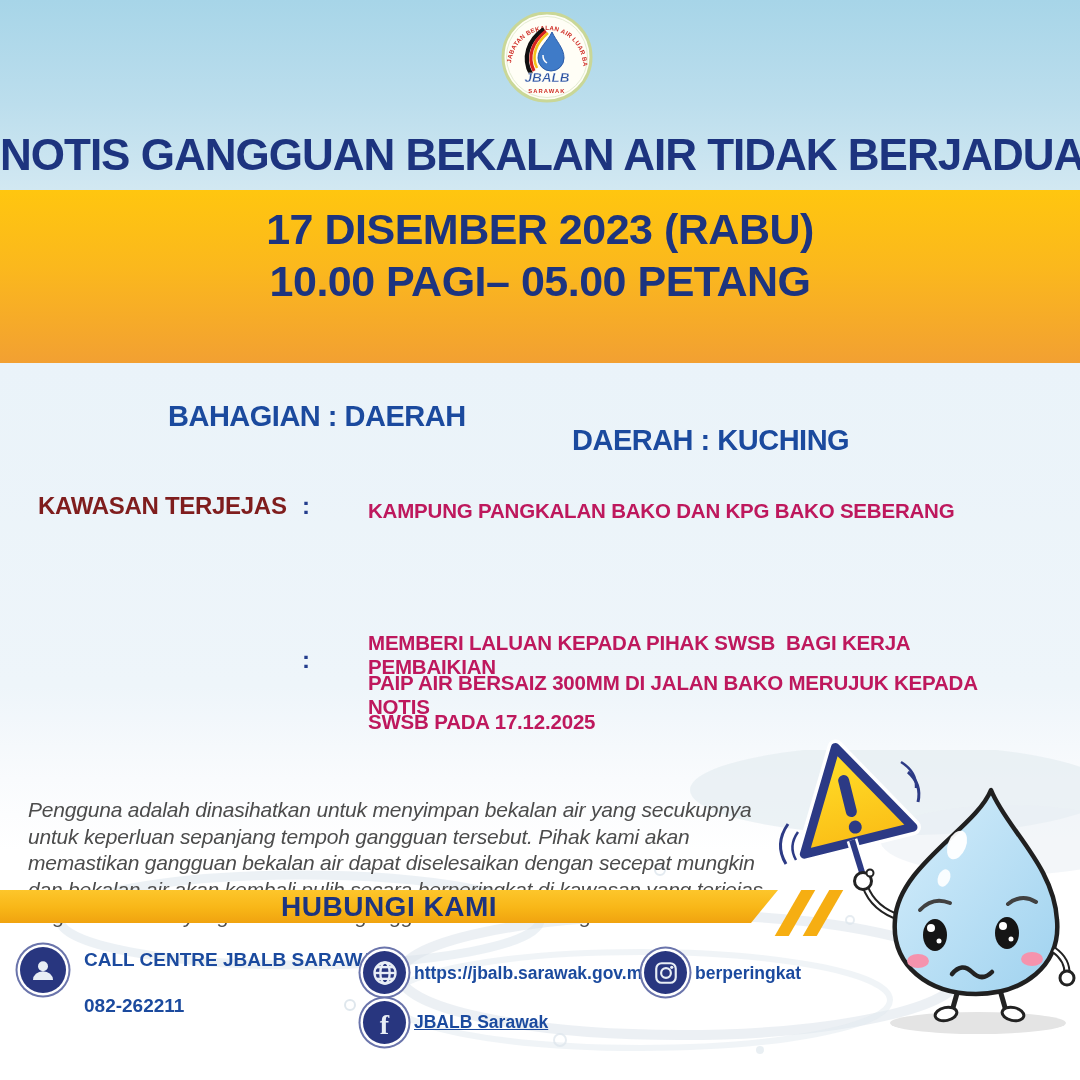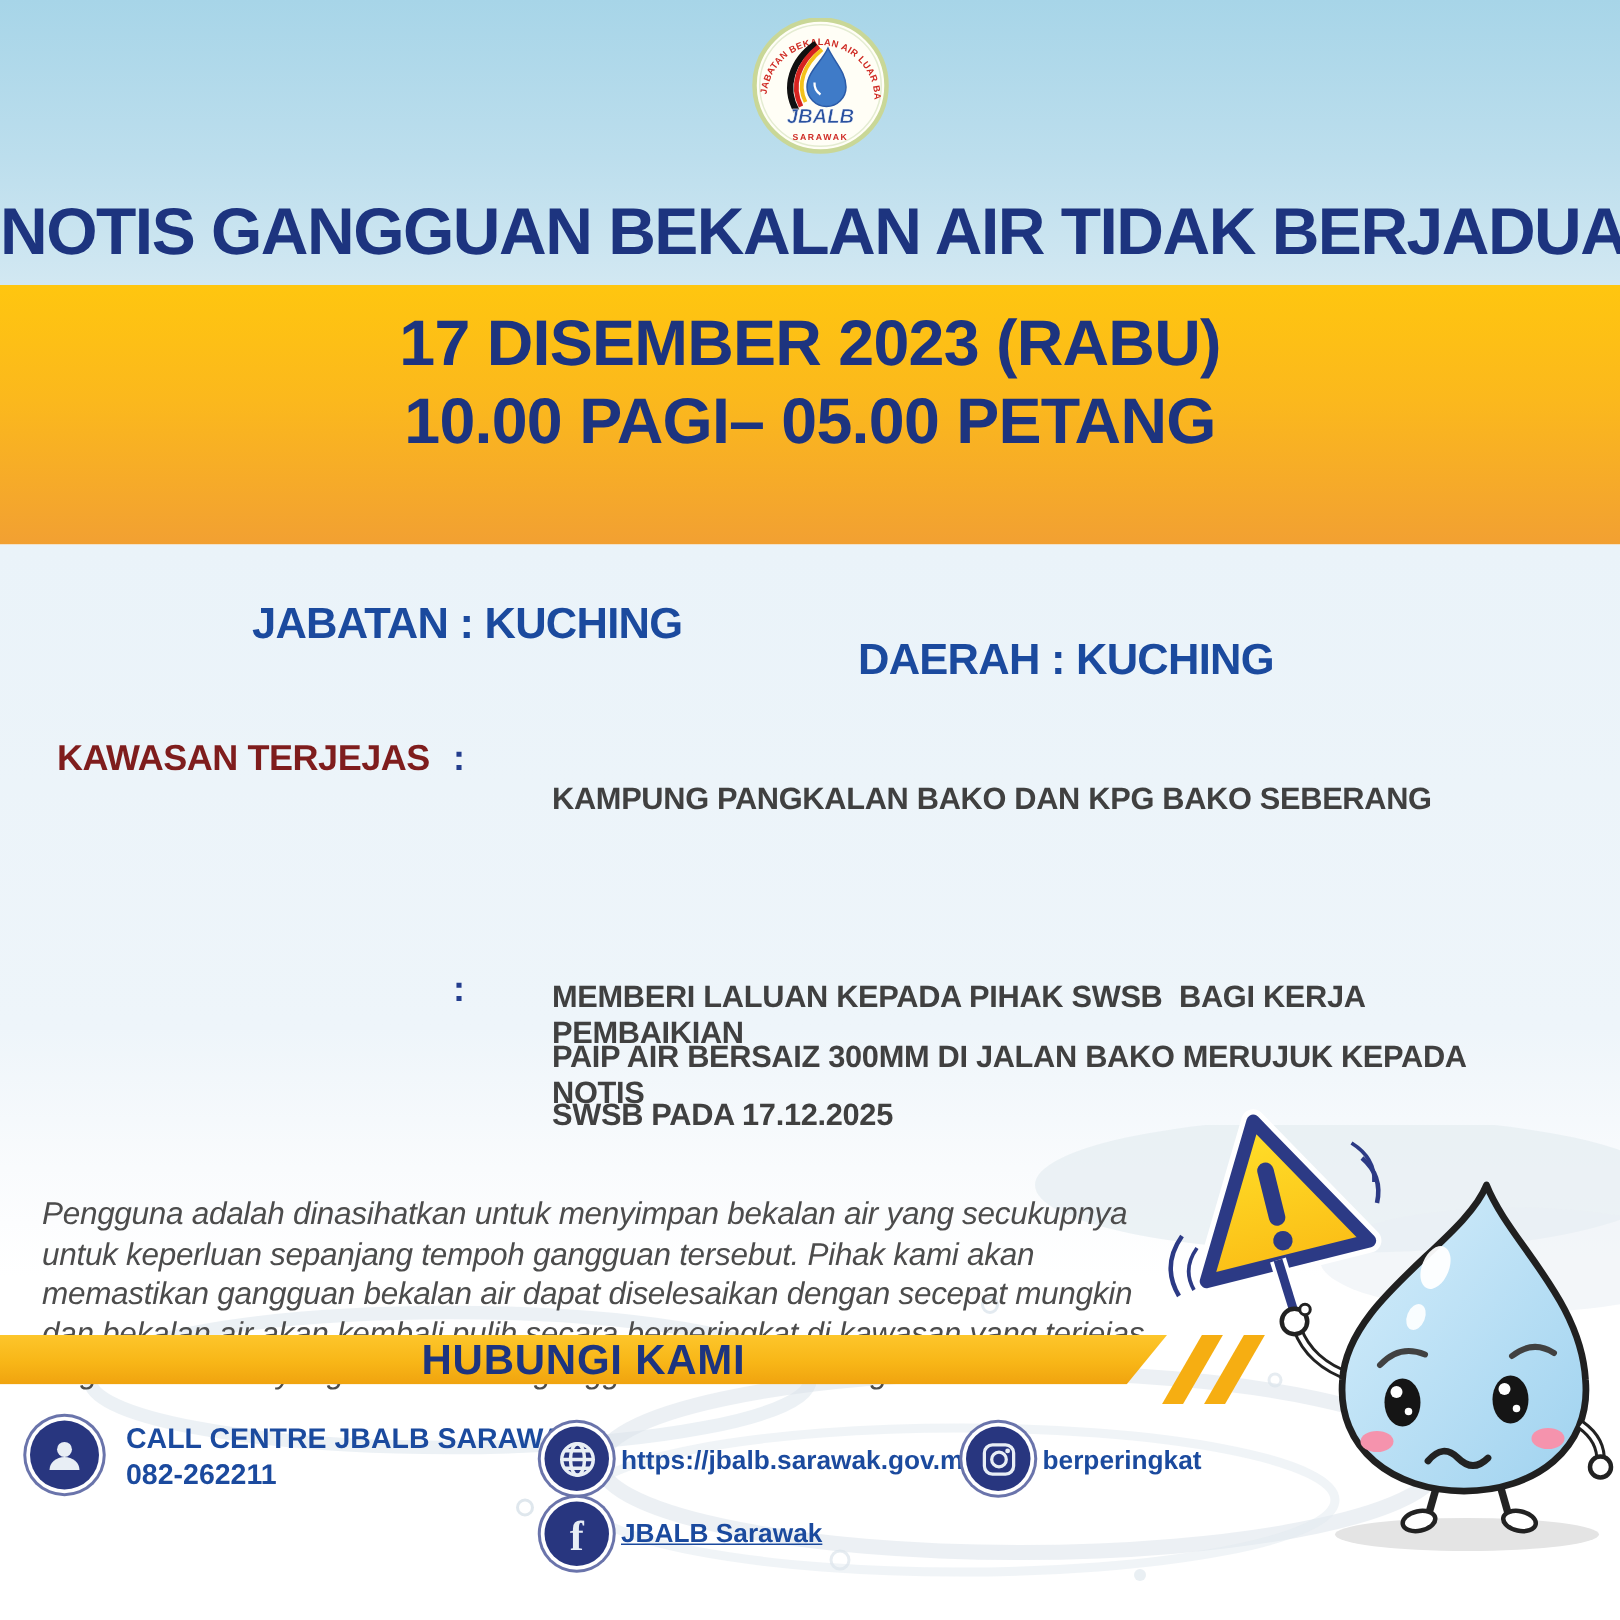--- a/index.html
+++ b/index.html
@@ -19,21 +19,21 @@
        display:flex;flex-direction:column;align-items:center;padding-top:13px;box-sizing:border-box;}
   .sched-line{font-size:43px;font-weight:bold;color:#1d347f;line-height:52px;letter-spacing:-0.5px;}
 
   
   .content{left:0;top:363px;width:1080px;height:717px;
        background:linear-gradient(180deg,#eaf3f9 0%,#eef5fa 45%,#f9fbfd 58%,#ffffff 68%);}
 
   .region-text{font-size:29px;font-weight:bold;color:#1b4a9e;letter-spacing:-0.5px;}
   .lbl{font-size:24px;font-weight:bold;color:#7f1d1d;letter-spacing:-0.3px;}
   .colon{font-size:24px;font-weight:bold;color:#233d8d;}
-  .val{font-size:20.5px;font-weight:bold;color:#404040;letter-spacing:-0.2px;white-space:pre-wrap;margin-top:22px;}
+  .val{font-size:20.5px;font-weight:bold;color:#be185d;letter-spacing:-0.2px;white-space:pre-wrap;}
 
   .advisory{left:28px;top:797px;width:765px;font-style:italic;font-size:21px;line-height:26.5px;
        color:#4c4c4c;z-index:2;letter-spacing:-0.2px;}
 
   
   .banner{left:0;top:890px;width:778px;height:33px;z-index:2;
        background:linear-gradient(180deg,#fdc62b 0%,#f8b617 55%,#f0a30f 100%);
        clip-path:polygon(0 0,100% 0,calc(100% - 27px) 100%,0 100%);
        display:flex;align-items:center;justify-content:center;text-align:center;}
   .banner-text{font-size:28px;font-weight:bold;color:#1d347f;letter-spacing:0.5px;}
@@ -91,21 +91,21 @@
     <ellipse cx="640" cy="250" rx="250" ry="48" fill="none" stroke="#e2eaef" stroke-width="6" opacity="0.5"></ellipse>
     <circle cx="225" cy="165" r="7" fill="none" stroke="#d7e1e9" stroke-width="2.5" opacity="0.8"></circle>
     <circle cx="350" cy="255" r="5" fill="none" stroke="#d7e1e9" stroke-width="2" opacity="0.8"></circle>
     <circle cx="560" cy="290" r="6" fill="none" stroke="#dbe4eb" stroke-width="2" opacity="0.7"></circle>
     <circle cx="760" cy="300" r="4" fill="#e4ebf0" opacity="0.8"></circle>
     <circle cx="915" cy="210" r="5" fill="#e6edf2" opacity="0.8"></circle>
     <circle cx="850" cy="170" r="4" fill="none" stroke="#dbe4eb" stroke-width="2" opacity="0.7"></circle>
     <circle cx="660" cy="120" r="5" fill="none" stroke="#d7e1e9" stroke-width="2" opacity="0.7"></circle>
   </svg>
 
-  <div class="abs region-text" style="left:168px;top:400px;">JABATAN : KUCHING</div>
+  <div class="abs region-text" style="left:168px;top:400px;">BAHAGIAN : DAERAH</div>
   <div class="abs region-text" style="left:572px;top:400px;margin-top:24px;">DAERAH : KUCHING</div>
 
   <div class="abs lbl" style="left:38px;top:492px;">KAWASAN TERJEJAS</div>
   <div class="abs colon" style="left:302px;top:492px;">:</div>
   <div class="abs val" style="left:368px;top:499px;width:660px;">KAMPUNG PANGKALAN BAKO DAN KPG BAKO SEBERANG</div>
 
   <div class="abs colon" style="left:302px;top:646px;">:</div>
   <div class="abs val" style="left:368px;top:631px;width:650px;">MEMBERI LALUAN KEPADA PIHAK SWSB  BAGI KERJA PEMBAIKIAN</div>
   <div class="abs val" style="left:368px;top:671px;width:650px;">PAIP AIR BERSAIZ 300MM DI JALAN BAKO MERUJUK KEPADA NOTIS</div>
   <div class="abs val" style="left:368px;top:710px;width:650px;">SWSB PADA 17.12.2025</div>
@@ -118,21 +118,21 @@
   <div class="abs stripe" style="left:788px;"></div>
   <div class="abs stripe" style="left:816px;"></div>
 
   <div class="abs cicon" style="left:20px;top:947px;width:46px;height:46px;">
     <svg viewBox="0 0 24 24" width="30" height="30">
       <circle cx="12" cy="9" r="4" fill="#e8eef5"></circle>
       <path d="M4,20 a8,7 0 0 1 16,0 Z" fill="#e8eef5"></path>
     </svg>
   </div>
   <div class="abs ctext" style="left:84px;top:949px;font-size:19px;">CALL CENTRE JBALB SARAWAK</div>
-  <div class="abs ctext" style="left:84px;top:973px;font-size:19px;">082-262211</div>
+  <div class="abs ctext" style="left:84px;top:995px;font-size:19px;">082-262211</div>
 
   <div class="abs cicon" style="left:363px;top:951px;width:43px;height:43px;">
     <svg viewBox="0 0 24 24" width="28" height="28">
       <circle cx="12" cy="12" r="9" fill="none" stroke="#e8eef5" stroke-width="2"></circle>
       <ellipse cx="12" cy="12" rx="4" ry="9" fill="none" stroke="#e8eef5" stroke-width="2"></ellipse>
       <line x1="3" y1="12" x2="21" y2="12" stroke="#e8eef5" stroke-width="2"></line>
       <line x1="4.5" y1="7" x2="19.5" y2="7" stroke="#e8eef5" stroke-width="2"></line>
       <line x1="4.5" y1="17" x2="19.5" y2="17" stroke="#e8eef5" stroke-width="2"></line>
     </svg>
   </div>

